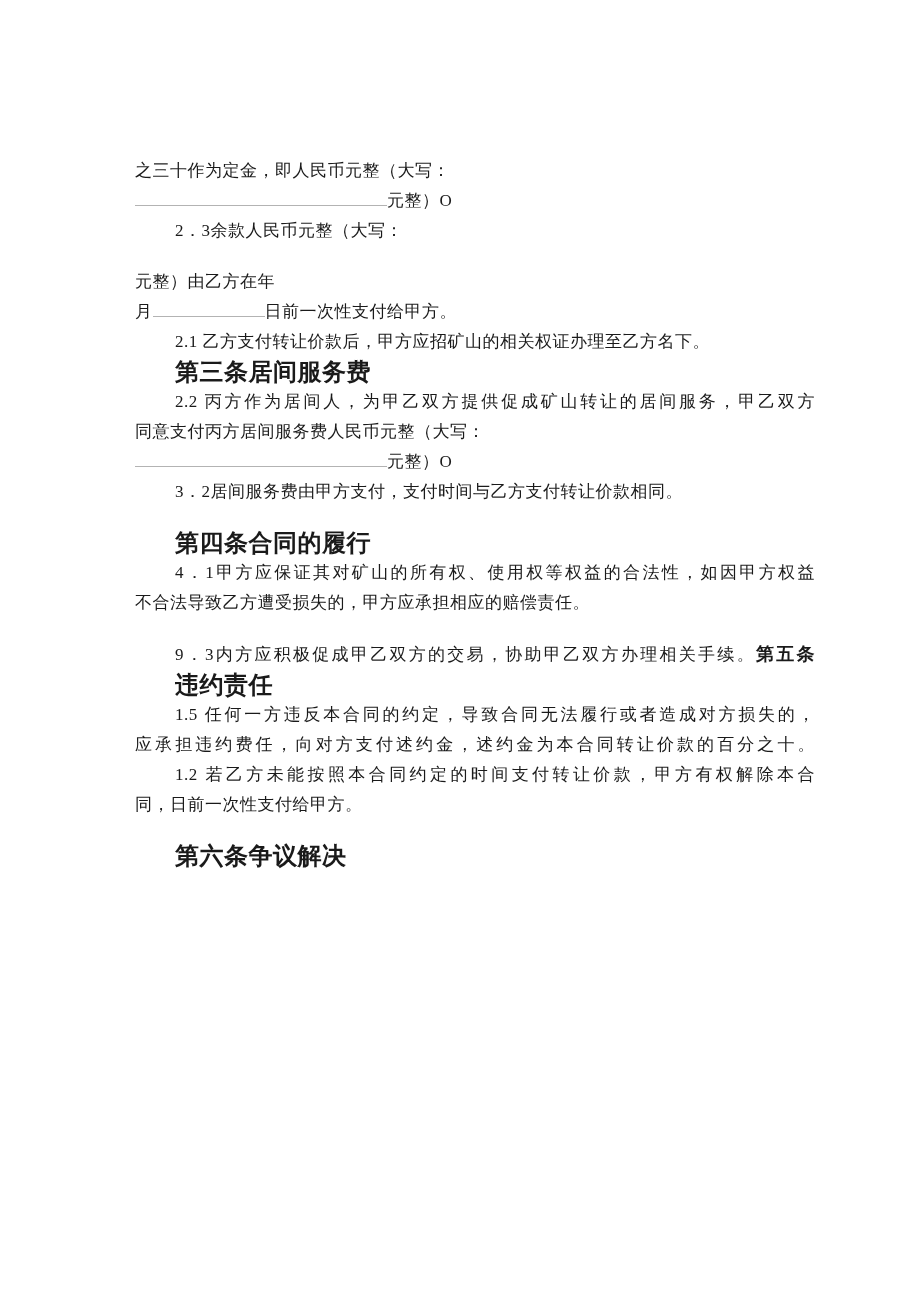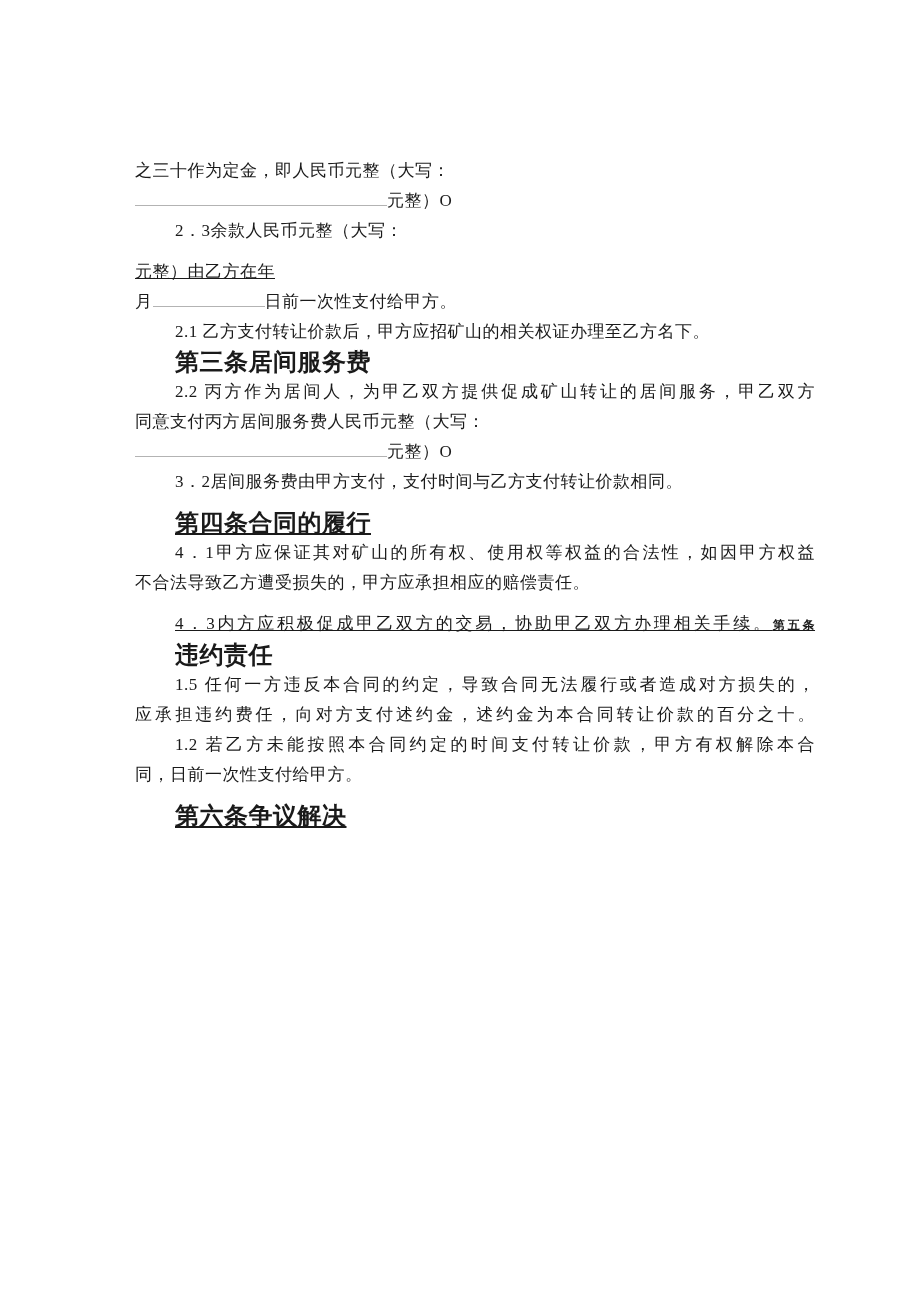--- a/index.html
+++ b/index.html
@@ -18,37 +18,37 @@
   .line {
     width: 680px;
     font-size: 17px;
     line-height: 26px;
     margin-top: 4px;
     color: var(--text-color, #1a1a1a);
     letter-spacing: 0.5px;
     white-space: nowrap;
   }
   .line:first-child { margin-top: 0; }
-  .line.gap { margin-top: 15px; text-decoration: underline; }
+  .line.gap { margin-top: 25px; }
   .line.indent { padding-left: 40px; }
   .line.justify {
     white-space: normal;
     text-align: justify;
     text-align-last: justify;
   }
   .line.heading {
     font-family: "Liberation Sans", "DejaVu Sans", sans-serif;
     font-weight: 700;
     font-size: 24px;
     letter-spacing: 0.5px;
   }
   .bold-seg {
     font-family: "Liberation Sans", "DejaVu Sans", sans-serif;
     font-weight: 700;
-    font-size: 12px;
+    font-size: 18px;
   }
   .blank {
     display: inline-block;
     height: 17px;
     border-bottom: 1px solid var(--blank-color, #b3b3b3);
     vertical-align: baseline;
   }
 </style>
 </head>
 <body>
@@ -61,20 +61,20 @@
     <div class="line"><span>月</span><span class="blank" style="width: 112px;"></span><span>日前一次性支付给甲方。</span></div>
     <div class="line indent"><span>2.1  乙方支付转让价款后，甲方应招矿山的相关权证办理至乙方名下。</span></div>
     <div class="line indent heading"><span>第三条居间服务费</span></div>
     <div class="line indent justify"><span>2.2  丙方作为居间人，为甲乙双方提供促成矿山转让的居间服务，甲乙双方</span></div>
     <div class="line"><span>同意支付丙方居间服务费人民币元整（大写：</span></div>
     <div class="line"><span class="blank" style="width: 252px;"></span><span>元整）O</span></div>
     <div class="line indent"><span>3．2居间服务费由甲方支付，支付时间与乙方支付转让价款相同。</span></div>
     <div class="line indent heading gap"><span>第四条合同的履行</span></div>
     <div class="line indent justify"><span>4．1甲方应保证其对矿山的所有权、使用权等权益的合法性，如因甲方权益</span></div>
     <div class="line"><span>不合法导致乙方遭受损失的，甲方应承担相应的赔偿责任。</span></div>
-    <div class="line indent justify gap"><span>4．3内方应积极促成甲乙双方的交易，协助甲乙双方办理相关手续。</span><span class="bold-seg">第五条</span></div>
+    <div class="line indent justify gap"><span>9．3内方应积极促成甲乙双方的交易，协助甲乙双方办理相关手续。</span><span class="bold-seg">第五条</span></div>
     <div class="line indent heading"><span>违约责任</span></div>
     <div class="line indent justify"><span>1.5  任何一方违反本合同的约定，导致合同无法履行或者造成对方损失的，</span></div>
     <div class="line justify"><span>应承担违约费任，向对方支付述约金，述约金为本合同转让价款的百分之十。</span></div>
     <div class="line indent justify"><span>1.2  若乙方未能按照本合同约定的时间支付转让价款，甲方有权解除本合</span></div>
     <div class="line"><span>同，日前一次性支付给甲方。</span></div>
     <div class="line indent heading gap"><span>第六条争议解决</span></div>
   </div>
 
 </body></html>

